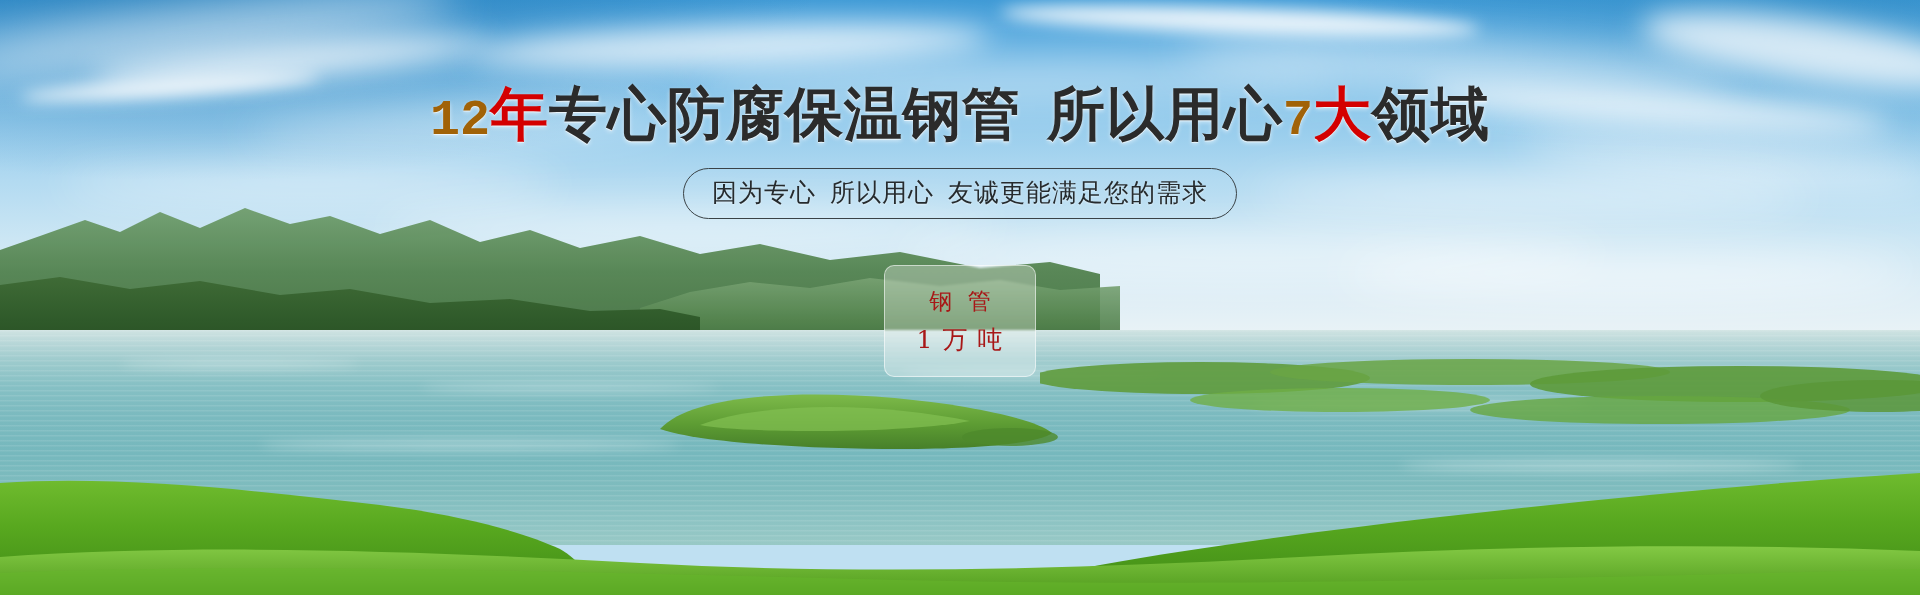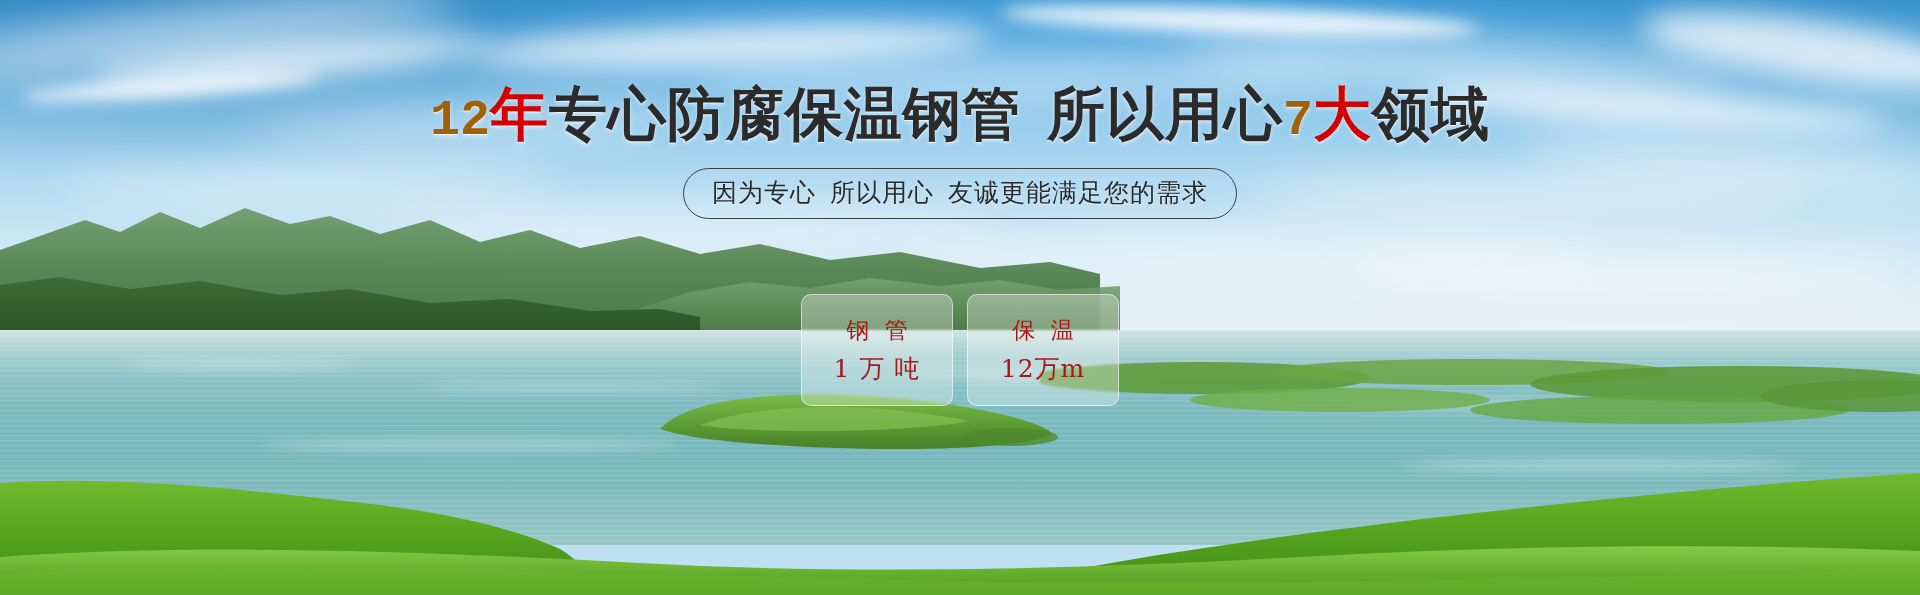--- a/index.html
+++ b/index.html
@@ -151,21 +151,20 @@
     height:112px;
     border-radius:10px;
     background:rgba(255,255,255,.30);
     border:1px solid rgba(255,255,255,.55);
     display:flex;
     flex-direction:column;
     align-items:center;
     justify-content:center;
     gap:12px;
     backdrop-filter:blur(1px);
-    margin-top:29px;
   }
   .card .label {
     font-size:23px;
     line-height:26px;
     color:#a81717;
     letter-spacing:4px;
     text-indent:4px;
     font-family:"DejaVu Sans","Liberation Sans",sans-serif;
   }
   .card .value {
@@ -326,22 +325,16 @@
   <div class="cards">
 
     <div class="card">
       <div class="label">钢 管</div>
       <div class="value">
         <span>1 万 吨</span>
       </div>
     </div>
 
 
-    <div class="card">
-      <div class="label">保 温</div>
-      <div class="value">
-        <span>12万m</span>
-      </div>
-    </div>
 
   </div>
 
 </div>
 
 </body></html>

